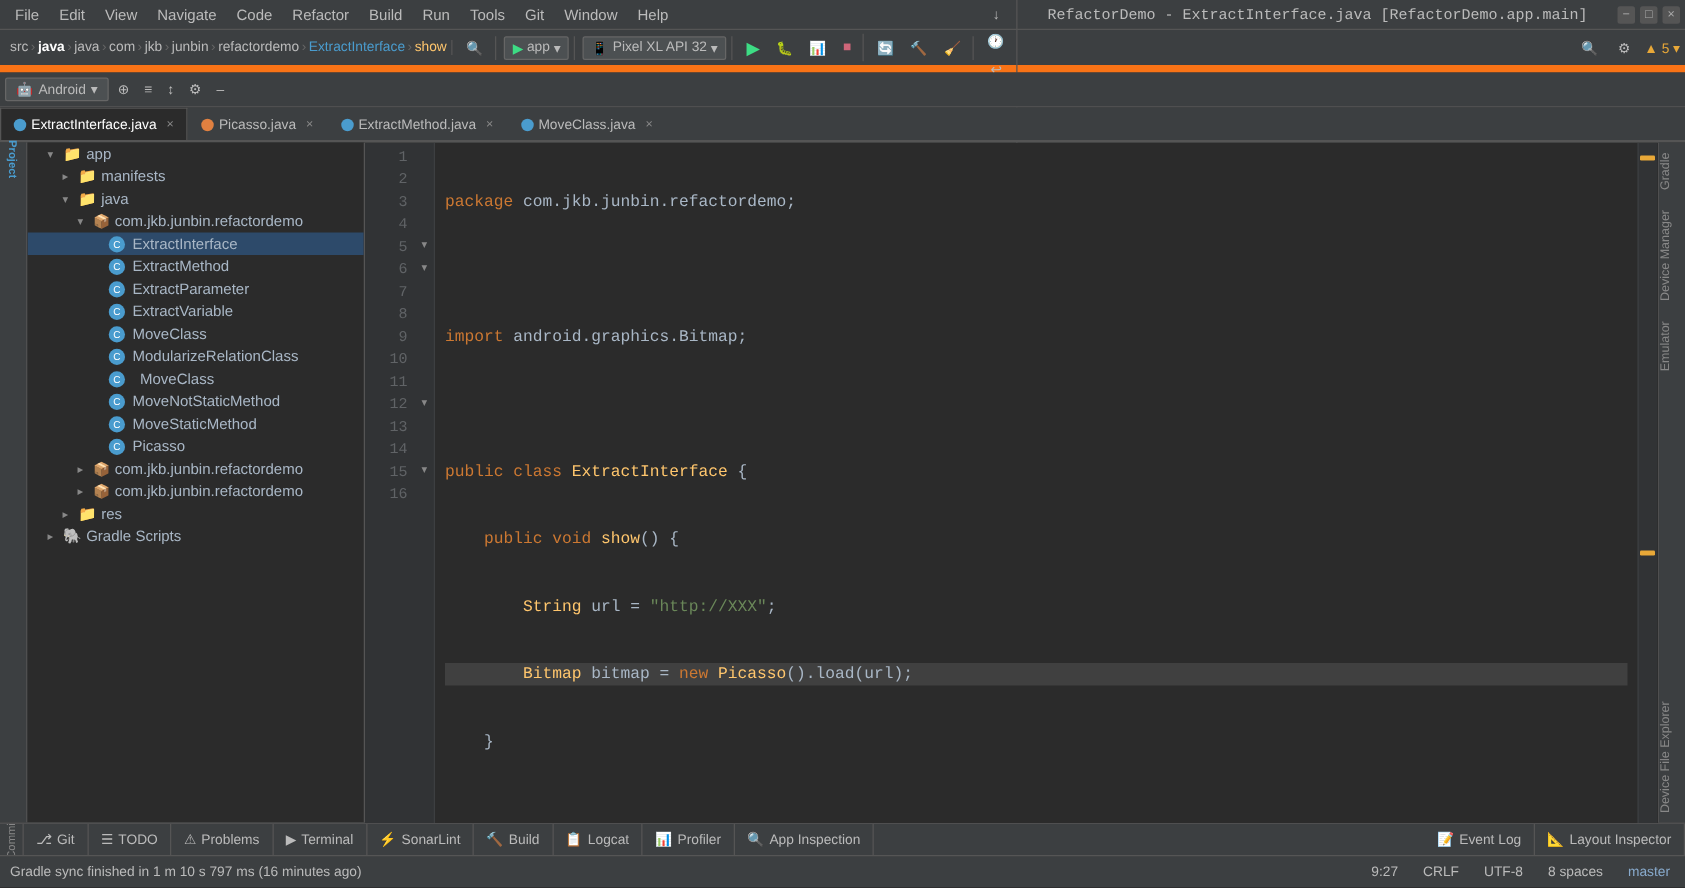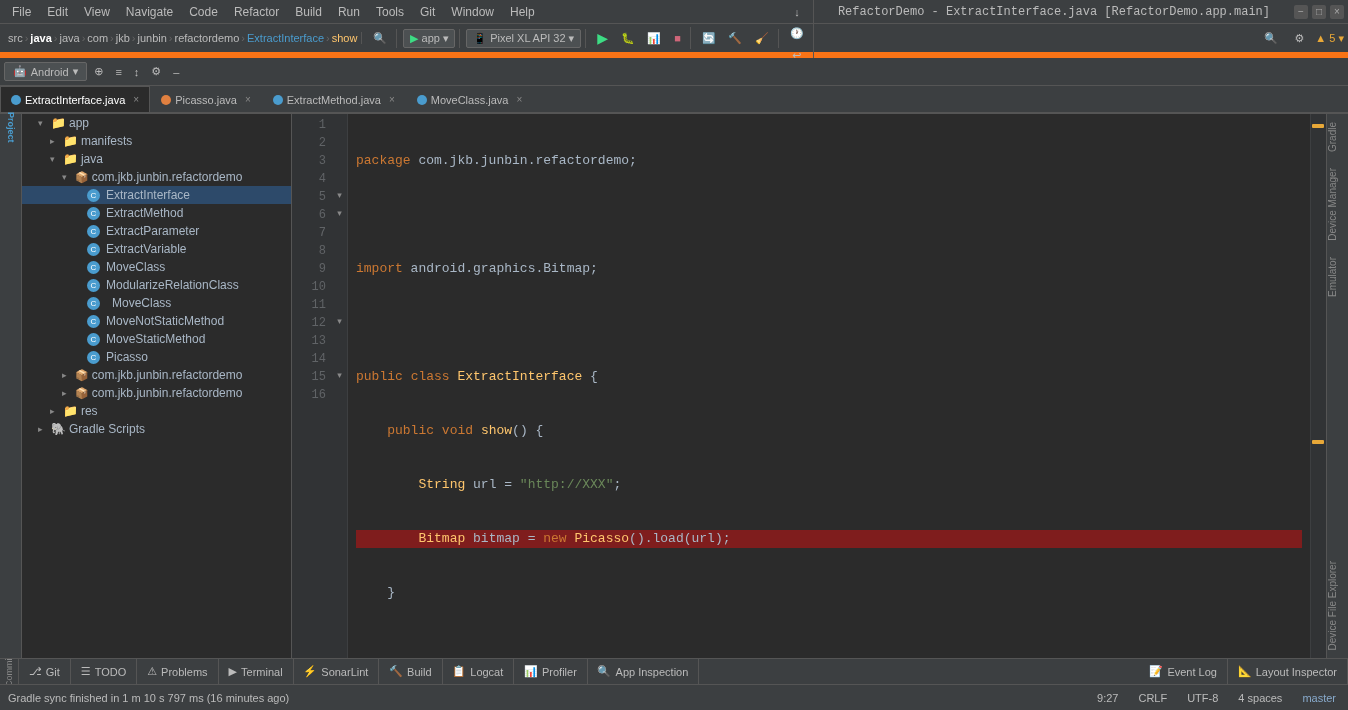--- a/index.html
+++ b/index.html
@@ -54,21 +54,21 @@
 
     
     .code-area { flex: 1; background: #2b2b2b; overflow: auto; position: relative; }
     .code-container { display: flex; min-height: 100%; }
     .line-numbers { width: 40px; background: #313335; color: #606366; font-size: 12px; font-family: 'Courier New', monospace; padding: 2px 0; text-align: right; padding-right: 6px; flex-shrink: 0; user-select: none; }
     .line-numbers div { height: 18px; line-height: 18px; }
     .fold-gutter { width: 16px; background: #313335; flex-shrink: 0; border-right: 1px solid #3d3f41; }
     .fold-btn { height: 18px; display: flex; align-items: center; justify-content: center; color: #555; font-size: 9px; cursor: pointer; }
     .code-content { flex: 1; padding: 2px 8px; font-family: 'Courier New', monospace; font-size: 13px; line-height: 18px; white-space: pre; color: #a9b7c6; }
     .code-line { height: 18px; position: relative; }
-    .code-line.cursor-line { background: #7f1d1d; }
+    .code-line.cursor-line { background: #404040; }
 
     
     .kw { color: #cc7832; }
     .cls { color: #ffc66d; }
     .fn { color: #ffc66d; }
     .str { color: #6a8759; }
     .vertical-label { writing-mode: vertical-rl; transform: rotate(180deg); font-size: 10px; color: #888; cursor: pointer; padding: 8px 0; }
 
     
     .status-bar { background: #3c3f41; height: 26px; display: flex; align-items: center; padding: 0 8px; border-top: 1px solid #555; font-size: 11px; color: #bbbbbb; gap: 8px; }
@@ -460,17 +460,17 @@
   </div>
 
   <div class="status-bar">
     <div class="left">
       <span>Gradle sync finished in 1 m 10 s 797 ms (16 minutes ago)</span>
     </div>
     <div class="right">
       <span class="status-btn">9:27</span>
       <span class="status-btn">CRLF</span>
       <span class="status-btn">UTF-8</span>
-      <span class="status-btn">4 spaces</span>
+      <span class="status-btn">8 spaces</span>
       <span class="status-git status-btn">master</span>
     </div>
   </div>
 </div>
 
 </body></html>

